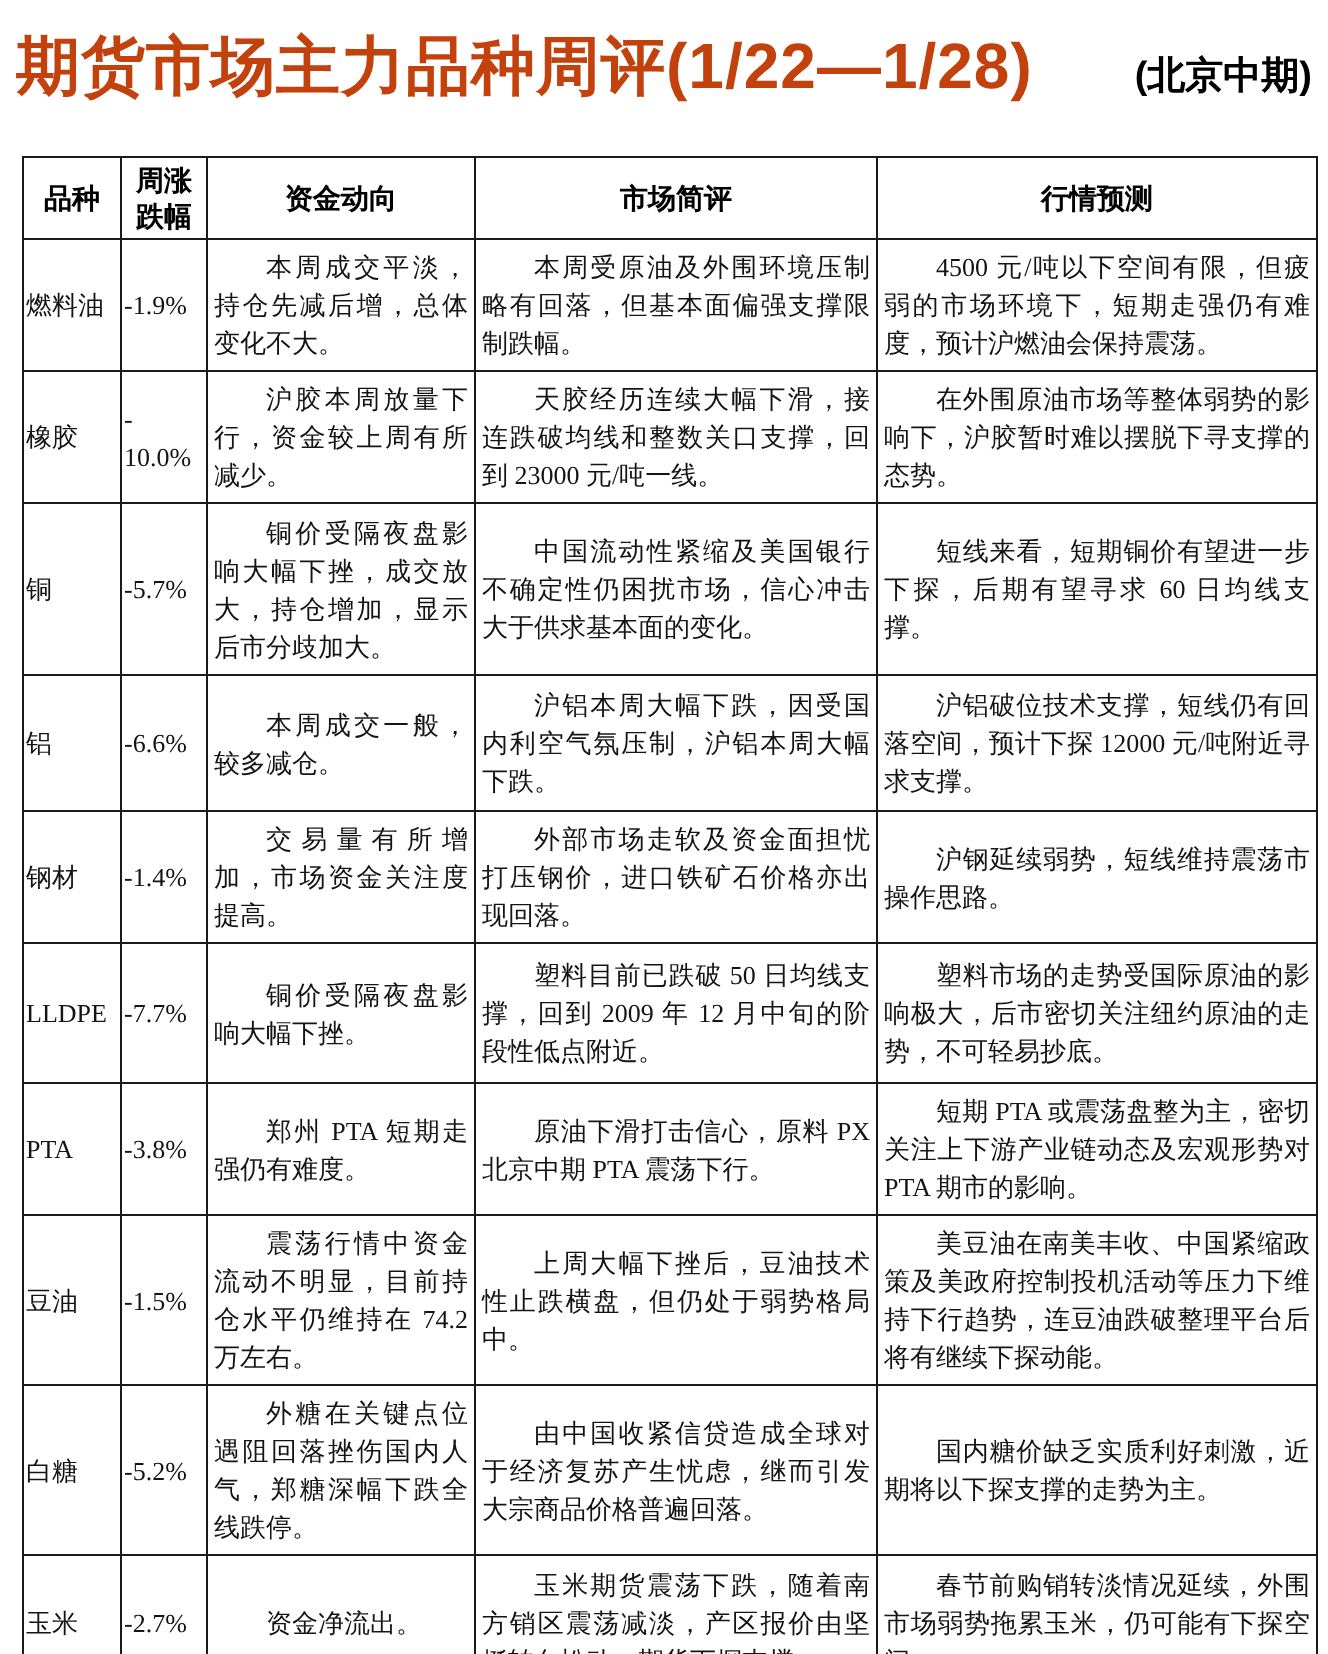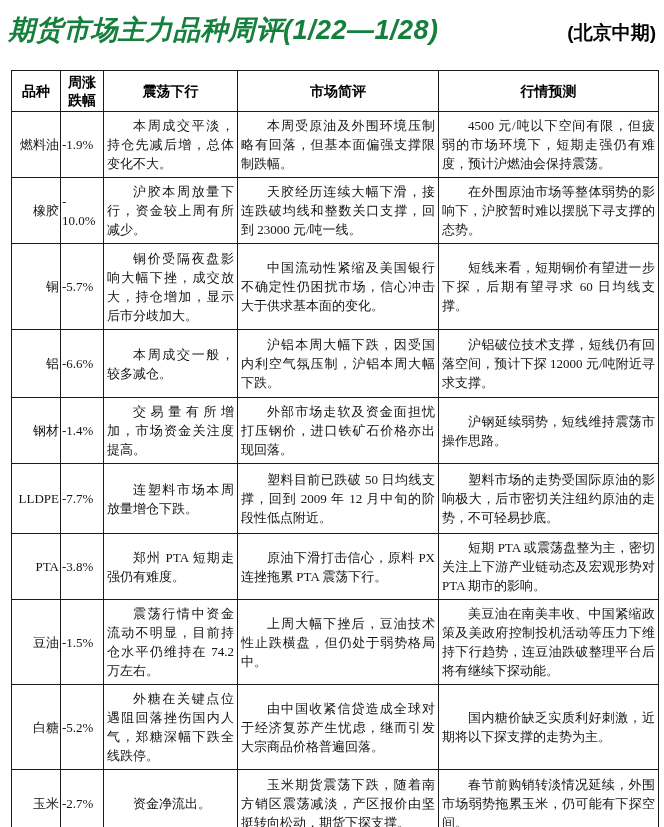--- a/index.html
+++ b/index.html
@@ -17,25 +17,24 @@
   }
   .masthead {
     display: flex;
     justify-content: space-between;
     align-items: baseline;
     padding: 12px 8px 0 8px;
   }
   .page-title {
     font-family: "Liberation Sans", sans-serif;
     font-weight: bold;
-    font-size: 27px;
+    font-size: 32px;
     letter-spacing: 0.5px;
     margin: 0;
-    color: #15803d;
-    font-style: italic;
+    color: #c2410c;
   }
   .publisher {
     font-family: "Liberation Sans", sans-serif;
     font-weight: bold;
     font-size: 19px;
     color: #000000;
     white-space: nowrap;
     text-align: right;
   }
   table.review-table {
@@ -57,21 +56,21 @@
     text-align: center;
     padding: 2px 2px;
     color: #000000;
   }
   .review-table td {
     font-size: 13px;
     line-height: 19px;
     color: #141414;
   }
   td.cell-center {
-    text-align: right;
+    text-align: left;
     padding: 2px 1px;
   }
   td.cell-change {
     white-space: pre-line;
     padding: 2px 1px;
   }
   td.cell-para {
     text-align: justify;
     text-indent: 2em;
     padding: 4px 3px;
@@ -96,21 +95,21 @@
     <col class="c-variety">
       <col class="c-change">
       <col class="c-funds">
       <col class="c-review">
       <col class="c-forecast">
   </colgroup>
   <thead>
     <tr style="height:38px;">
       <th>品种</th>
       <th>周涨跌幅</th>
-      <th>震荡下行</th>
+      <th>资金动向</th>
       <th>市场简评</th>
       <th>行情预测</th>
     </tr>
   </thead>
   <tbody>
     <tr style="height:65px;">
       <td class="cell-center">燃料油</td>
       <td class="cell-change">-1.9%</td>
       <td class="cell-para">本周成交平淡，持仓先减后增，总体变化不大。</td>
       <td class="cell-para">本周受原油及外围环境压制略有回落，但基本面偏强支撑限制跌幅。</td>
@@ -141,29 +140,29 @@
     <tr style="height:61px;">
       <td class="cell-center">钢材</td>
       <td class="cell-change">-1.4%</td>
       <td class="cell-para">交易量有所增加，市场资金关注度提高。</td>
       <td class="cell-para">外部市场走软及资金面担忧打压钢价，进口铁矿石价格亦出现回落。</td>
       <td class="cell-para">沪钢延续弱势，短线维持震荡市操作思路。</td>
     </tr>
     <tr style="height:70px;">
       <td class="cell-center">LLDPE</td>
       <td class="cell-change">-7.7%</td>
-      <td class="cell-para">连塑料市场本周放量增仓下跌。</td>
+      <td class="cell-para">铜价受隔夜盘影响大幅下挫。</td>
       <td class="cell-para">塑料目前已跌破 50 日均线支撑，回到 2009 年 12 月中旬的阶段性低点附近。</td>
       <td class="cell-para">塑料市场的走势受国际原油的影响极大，后市密切关注纽约原油的走势，不可轻易抄底。</td>
     </tr>
     <tr style="height:65px;">
       <td class="cell-center">PTA</td>
       <td class="cell-change">-3.8%</td>
       <td class="cell-para">郑州 PTA 短期走强仍有难度。</td>
-      <td class="cell-para">原油下滑打击信心，原料 PX 连挫拖累 PTA 震荡下行。</td>
+      <td class="cell-para">原油下滑打击信心，原料 PX 北京中期 PTA 震荡下行。</td>
       <td class="cell-para">短期 PTA 或震荡盘整为主，密切关注上下游产业链动态及宏观形势对 PTA 期市的影响。</td>
     </tr>
     <tr style="height:85px;">
       <td class="cell-center">豆油</td>
       <td class="cell-change">-1.5%</td>
       <td class="cell-para">震荡行情中资金流动不明显，目前持仓水平仍维持在 74.2 万左右。</td>
       <td class="cell-para">上周大幅下挫后，豆油技术性止跌横盘，但仍处于弱势格局中。</td>
       <td class="cell-para">美豆油在南美丰收、中国紧缩政策及美政府控制投机活动等压力下维持下行趋势，连豆油跌破整理平台后将有继续下探动能。</td>
     </tr>
     <tr style="height:69px;">

